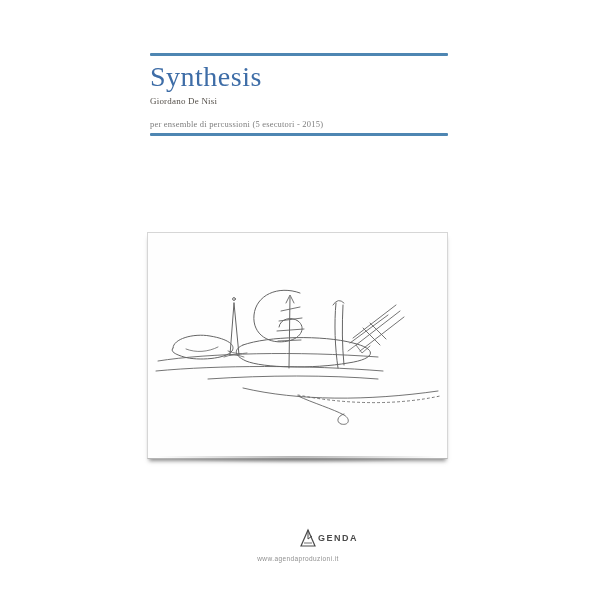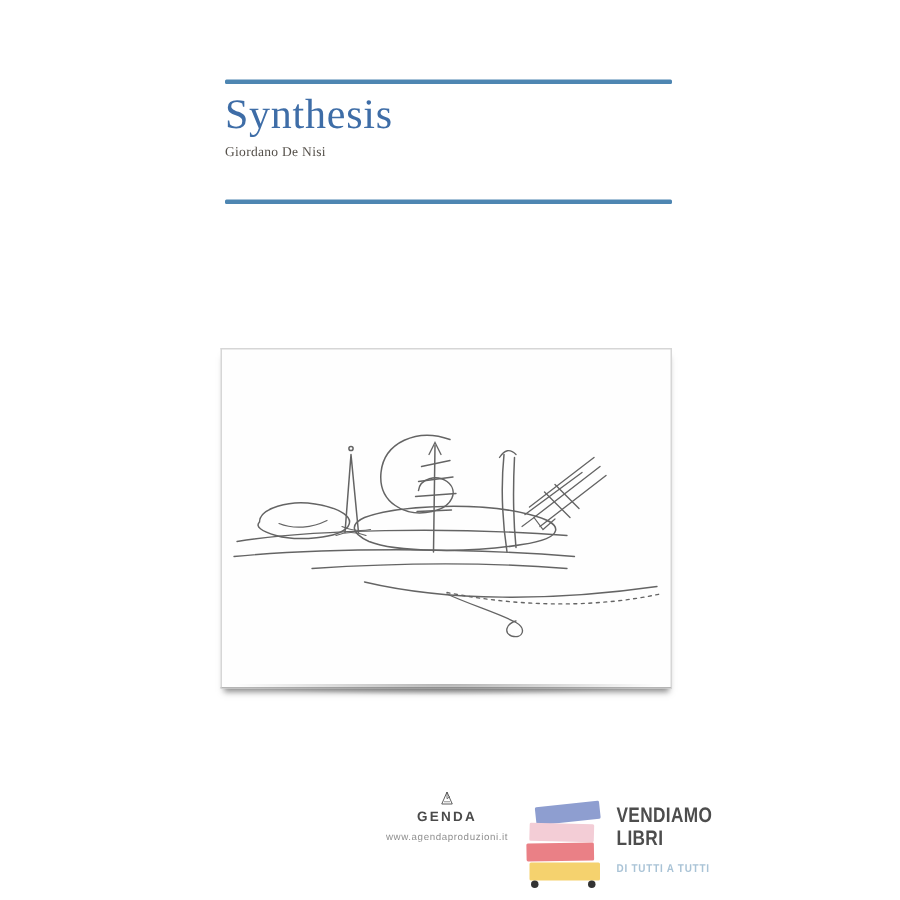--- a/index.html
+++ b/index.html
@@ -20,21 +20,21 @@
   .sketch-box{position:absolute;left:147px;top:232px;width:299px;height:225px;
               background:#fefefe;border:1px solid #d6d6d6;border-bottom-color:#b5b5b5;
               box-shadow:0 4px 4px -2px rgba(45,45,45,0.55);}
   .sketch-box::after{content:'';position:absolute;left:-3px;right:-3px;bottom:-8px;height:10px;
               background:radial-gradient(ellipse 60% 100% at 50% 0%, rgba(0,0,0,0.30), rgba(0,0,0,0) 78%);}
   .sketch-box svg{display:block;width:100%;height:100%;}
 
   
   .publisher{position:absolute;left:238px;top:527px;width:120px;text-align:center;
              font-family:"Liberation Sans", sans-serif;}
-  .publisher-row{display:flex;align-items:center;justify-content:center;gap:2px;height:22px;flex-direction:column;}
+  .publisher-row{display:flex;align-items:center;justify-content:flex-end;gap:2px;height:22px;}
   .publisher-logo-text{font-size:9px;font-weight:700;color:#4a4a4a;letter-spacing:1.5px;}
   .publisher-site{margin-top:6px;font-size:6.5px;color:#8f8f8f;letter-spacing:0.4px;}
 
   
   .badge{position:absolute;left:348px;top:533px;display:flex;gap:7px;
          font-family:"Liberation Sans", sans-serif;}
   .cart{position:relative;width:56px;height:60px;}
   .book{position:absolute;border-radius:1px;}
   .book.b1{left:9px;top:3px;width:43px;height:12px;background:#8e9ed0;transform:rotate(-6deg);}
   .book.b2{left:5px;top:16px;width:43px;height:12px;background:#f3cdd6;transform:rotate(1.5deg);}
@@ -50,20 +50,21 @@
 </style>
 </head>
 <body>
 
 <div class="stage">
 
   <div class="title-block">
     <div class="rule top"></div>
     <h1 class="cover-title">Synthesis</h1>
     <p class="cover-author">Giordano De Nisi</p>
+    <p class="cover-subtitle">per ensemble di percussioni (5 esecutori - 2015)</p>
     <div class="rule bottom"></div>
   </div>
 
   <div class="sketch-box">
     <svg viewBox="0 0 299 225" fill="none" stroke="#4a4a4a" stroke-width="1" stroke-linecap="round" opacity="0.85">
 
       <path d="M25 115 C25 106 45 100 62 103 C80 106 88 112 84 118 C78 126 50 128 36 124 C26 121 22 118 25 115"></path>
       <path d="M38 116 C48 120 60 119 70 114" stroke-width="0.8"></path>
       <path d="M80 118 q9 4 19 2" stroke-width="0.8"></path>
 
@@ -101,29 +102,14 @@
       <svg width="16" height="20" viewBox="0 0 16 20" fill="none" stroke="#4a4a4a" stroke-width="1.2">
         <path d="M8 2 L15 18 H1 Z"></path>
         <path d="M8 2 L8 11 M8 11 L12 8" stroke-width="1"></path>
         <path d="M4 15 L12 15" stroke-width="0.8"></path>
       </svg>
       <span class="publisher-logo-text">GENDA</span>
     </div>
     <div class="publisher-site">www.agendaproduzioni.it</div>
   </div>
 
-  <div class="badge">
-    <div class="cart">
-      <div class="book b1"></div>
-      <div class="book b2"></div>
-      <div class="book b3"></div>
-      <div class="book b4"></div>
-      <div class="wheel w1"></div>
-      <div class="wheel w2"></div>
-    </div>
-    <div class="badge-text">
-      <div class="badge-line">VENDIAMO</div>
-      <div class="badge-line">LIBRI</div>
-      <div class="badge-tagline">DI TUTTI A TUTTI</div>
-    </div>
-  </div>
 
 </div>
 
 </body></html>

